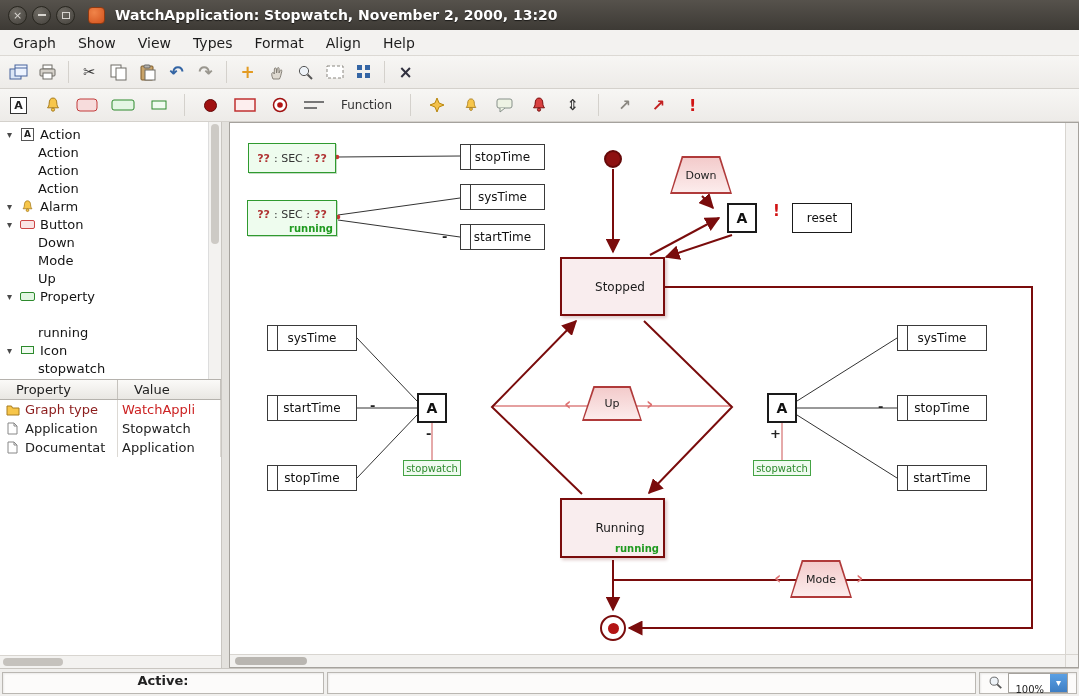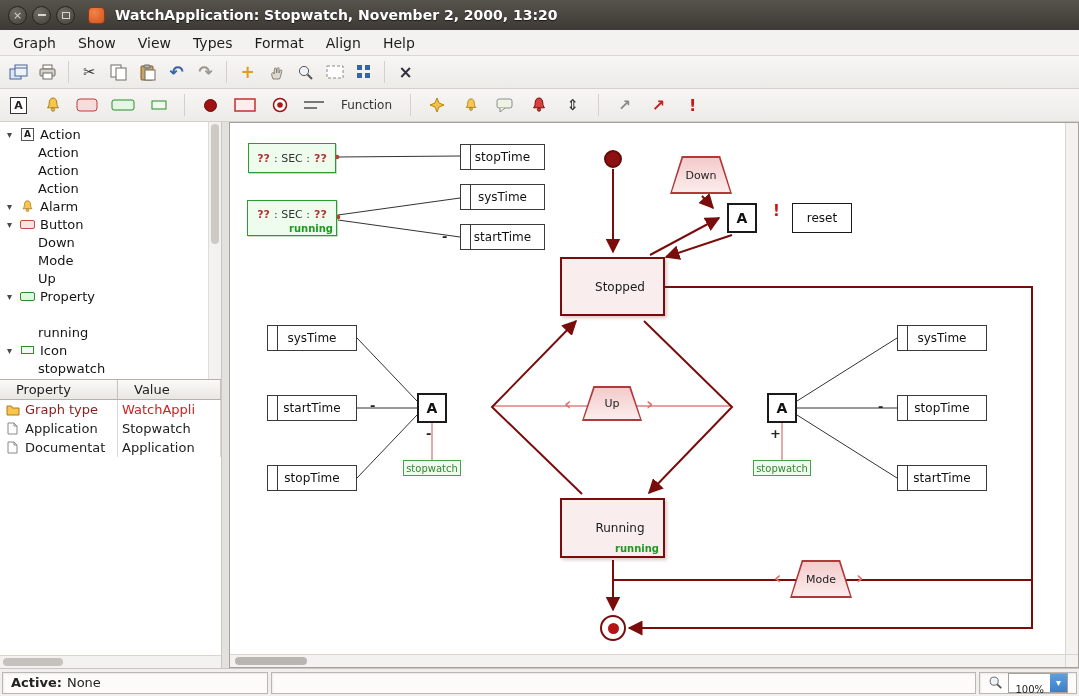--- a/index.html
+++ b/index.html
@@ -91,21 +91,21 @@
   .trap-o { position:absolute; inset:0; clip-path:polygon(19% 0,81% 0,100% 100%,0 100%); background:#b03a3a; }
   .trap-i { position:absolute; inset:2px; clip-path:polygon(19% 0,81% 0,100% 100%,0 100%); background:linear-gradient(#f3cbcb,#fcecec); }
   .trap-label { position:absolute; inset:0; display:flex; align-items:center; justify-content:center; font-size:11px; color:#222; }
   .chev { position:absolute; color:#dd7070; font-size:18px; font-weight:bold; line-height:18px; }
   .sign { position:absolute; font-size:13px; font-weight:bold; color:#222; }
   .bang { position:absolute; font-size:15px; font-weight:bold; color:#d11313; }
 
   
   .statusbar { flex:0 0 28px; background:#f0efed; border-top:1px solid #c9c6c1; display:flex; align-items:center; padding:2px 2px; gap:3px; font-size:13px; color:#222; }
   .sbox { height:22px; border:1px solid #bab7b2; background:#fcfbfa; box-shadow:inset 1px 1px 2px rgba(0,0,0,.07); display:flex; align-items:center; padding:0 8px; gap:5px; }
-  .active-box { width:266px; }
+  .active-box { width:322px;flex-direction:column; }
   .mid-box { flex:1; }
   .b { font-weight:bold; }
   .cb { width:14px; height:14px; border:1px solid #9a978f; border-radius:3px; background:#fff; display:flex; align-items:center; justify-content:center; }
   .cb.checked { background:#4a90d9; border-color:#3673b5; color:#fff; font-size:11px; }
   .combo { display:flex; align-items:center; height:20px; border:1px solid #a5a29d; background:#fff; }
   .combo-val { padding:0 6px; font-size:10px;margin-top:13px; }
   .combo-btn { width:17px; height:18px; background:linear-gradient(#5aa0e4,#3f7fc4); color:#fff; display:flex; align-items:center; justify-content:center; font-size:10px; }
 </style>
 </head>
 <body>

